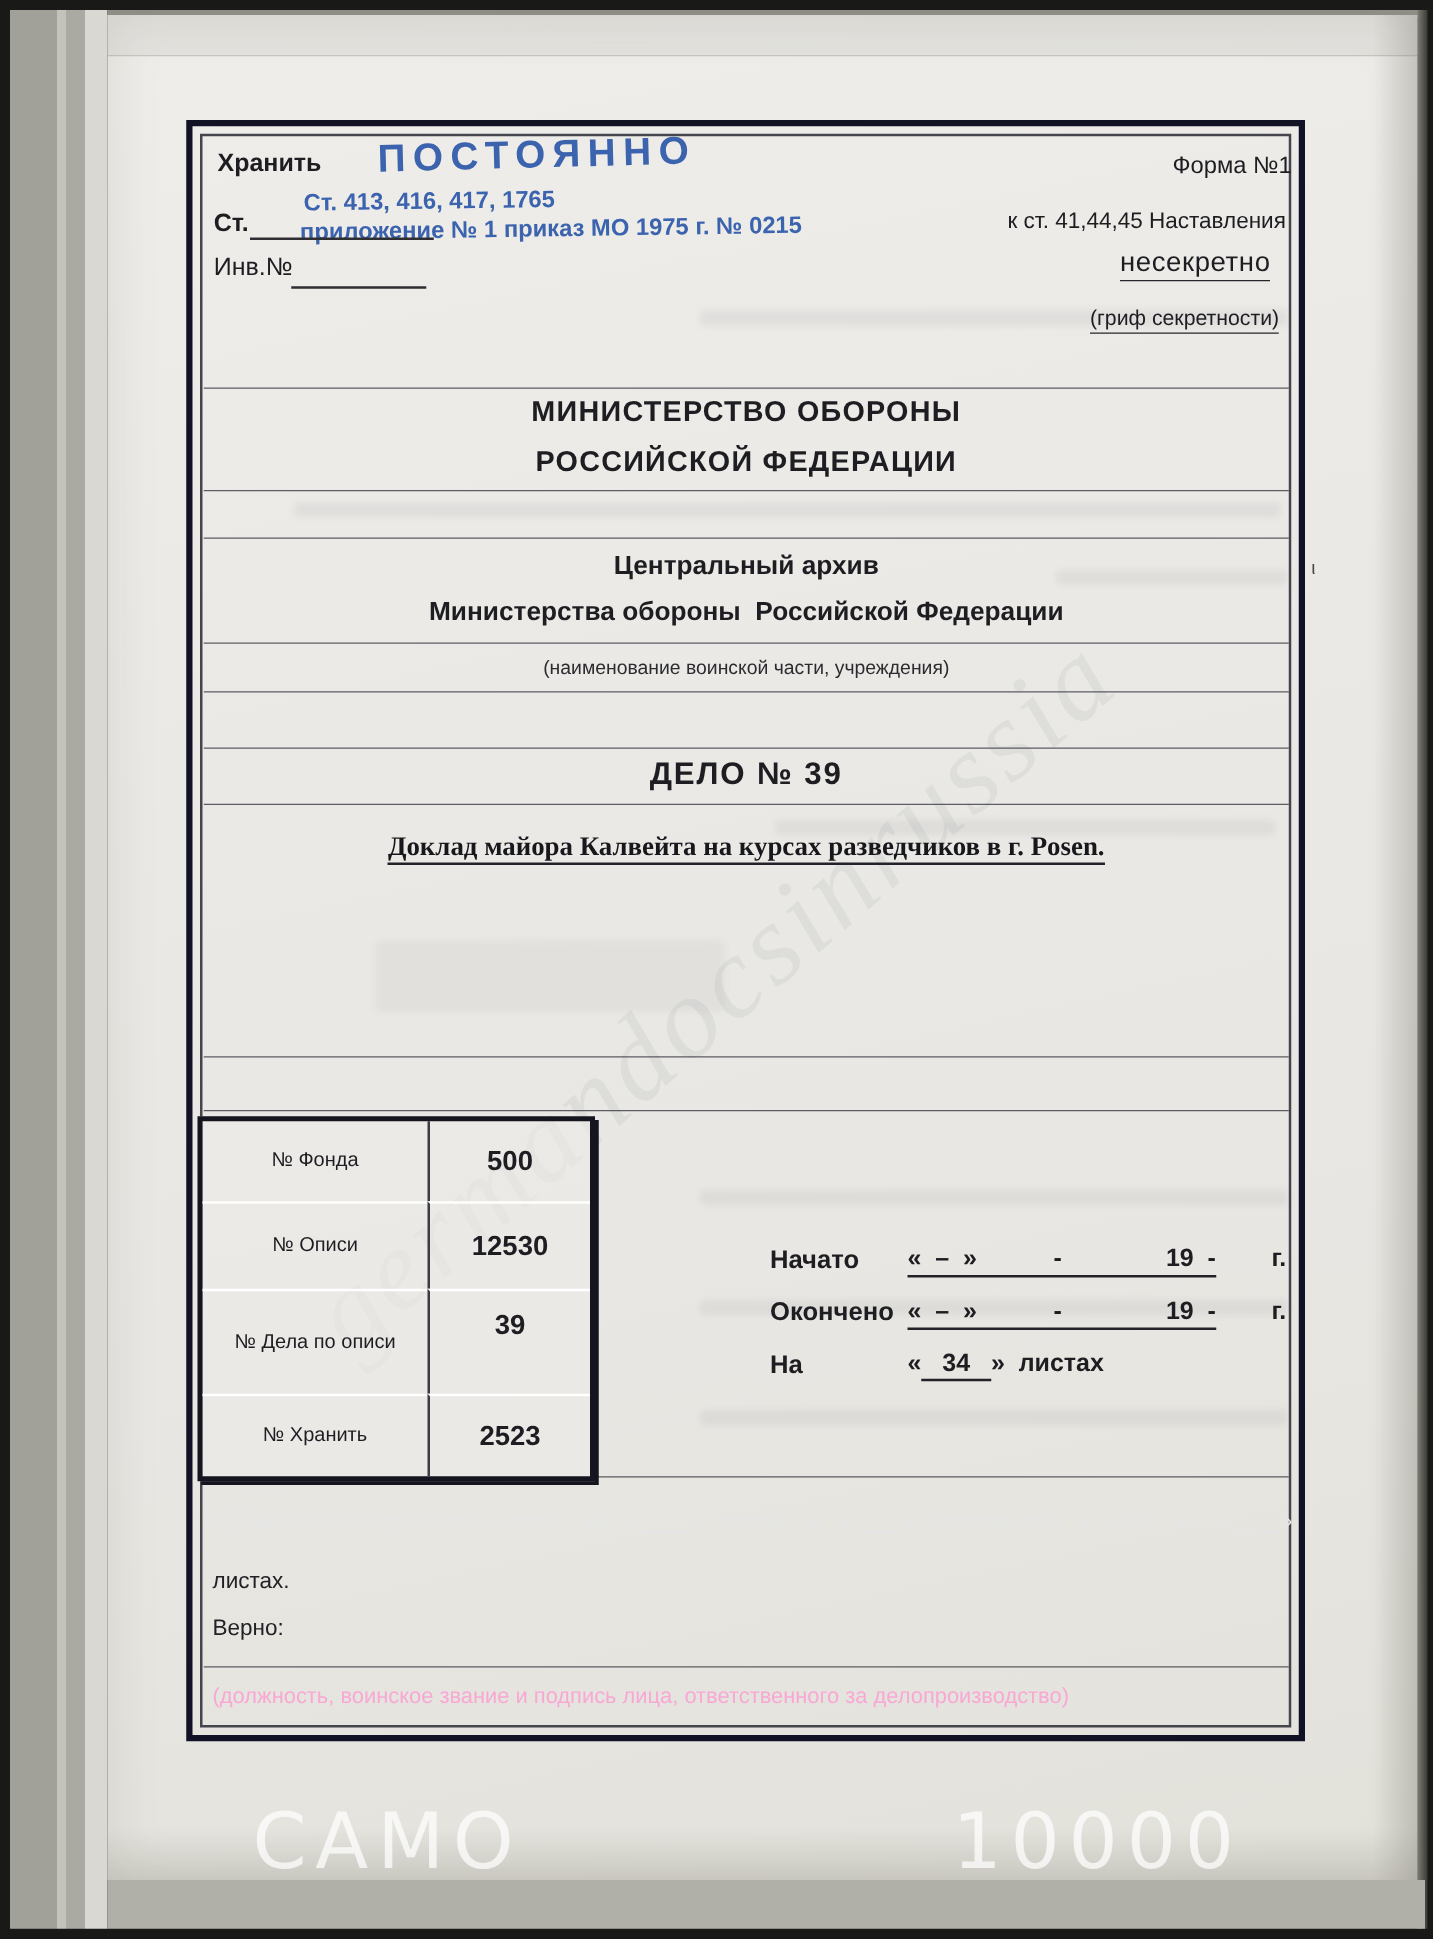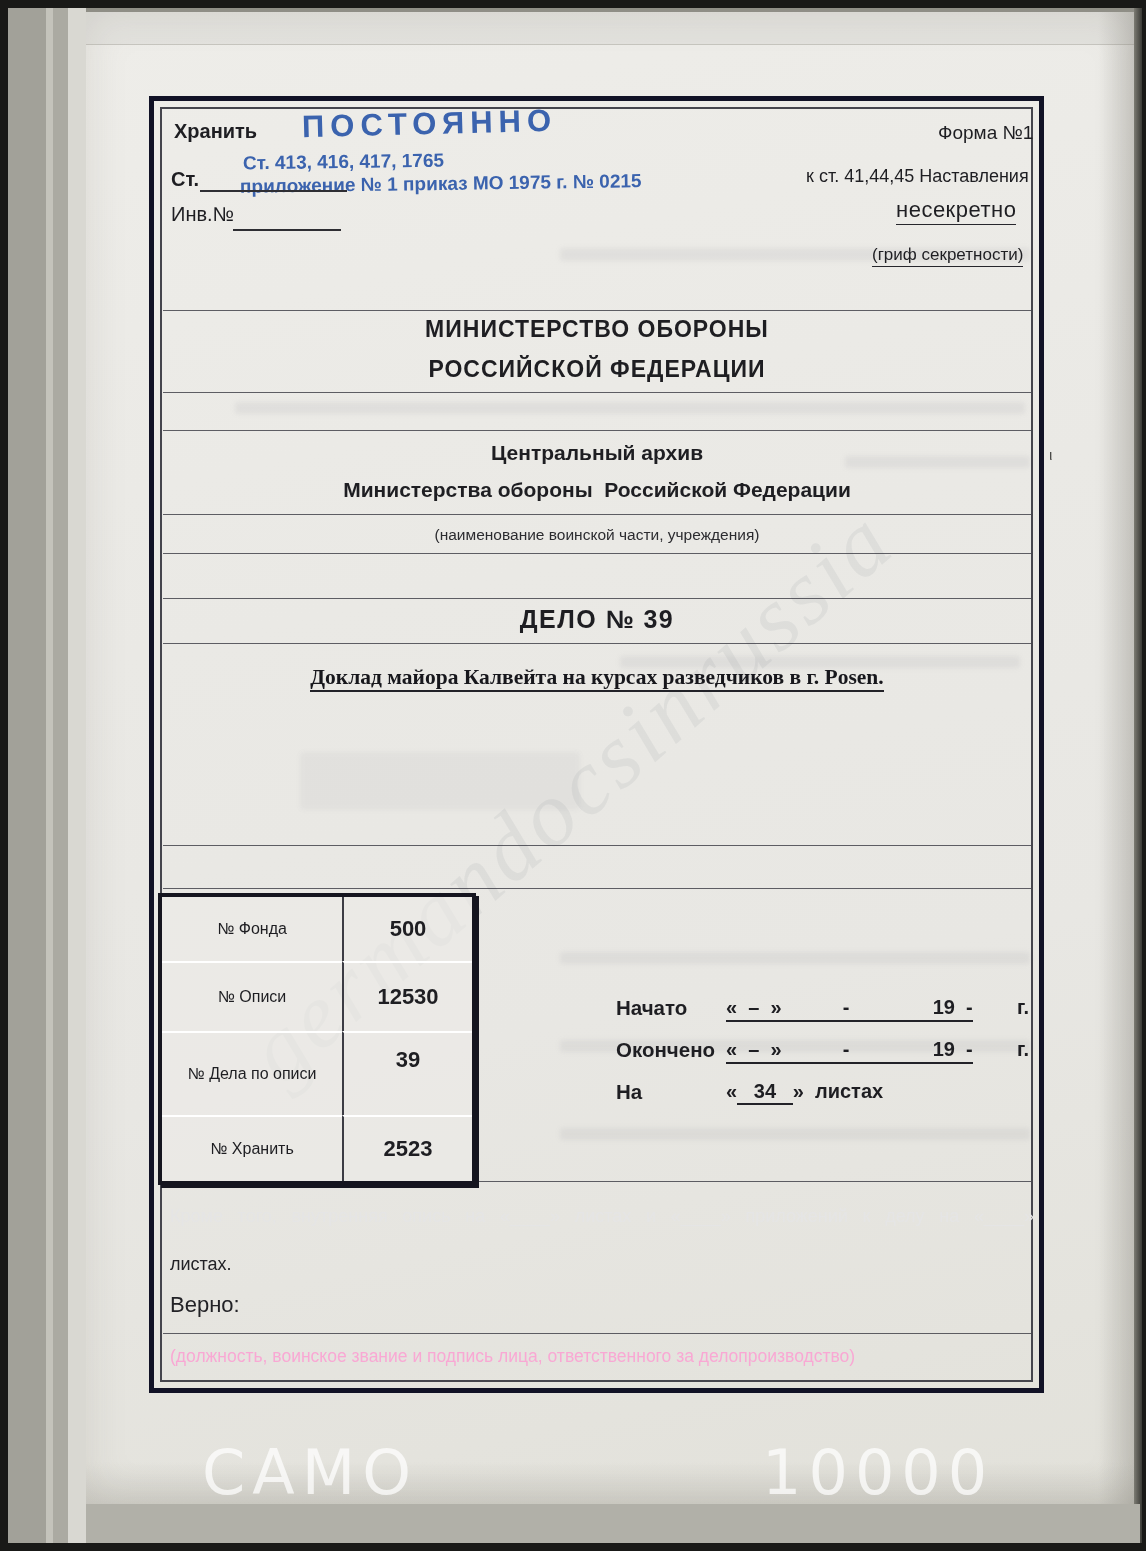--- a/index.html
+++ b/index.html
@@ -139,17 +139,17 @@
   <span class="abs date-label" style="left:0;top:42px;">Окончено</span>
   <span class="abs date-value pre u2" style="left:110px;top:42px;">«  –  »           -               19  -</span>
   <span class="abs date-value pre" style="left:390px;top:42px;">  г.</span>
 
   <span class="abs date-label" style="left:0;top:84px;">На</span>
   <span class="abs date-value pre" style="left:110px;top:84px;"><span class="pre">«</span><span class="pre u2">   34   </span><span class="pre">»</span><span class="pre">  листах</span></span>
 </div>
 
 <div class="abs" style="left:170px;top:1206px;width:864px;font-size:18px;text-align:justify;text-align-last:justify;color:#e5e5e5;">Кроме того, внутренняя опись на «____» листах и «____» приложений к делу на «____»</div>
 <div class="abs" style="left:170px;top:1254px;font-size:18px;color:#222226;">листах.</div>
-<div class="abs" style="left:170px;top:1292px;font-size:22px;color:#222226;">Верно:</div>
+<div class="abs" style="left:170px;top:1292px;font-size:18px;color:#222226;">Верно:</div>
 <div class="abs" style="left:170px;top:1346px;font-size:17.5px;color:#f9a8d4;">(должность, воинское звание и подпись лица, ответственного за делопроизводство)</div>
 
 <div class="abs wm-bottom" style="left:202px;top:1436px;">CAMO</div>
 <div class="abs wm-bottom" style="left:762px;top:1436px;">10000</div>
 
 </body></html>

